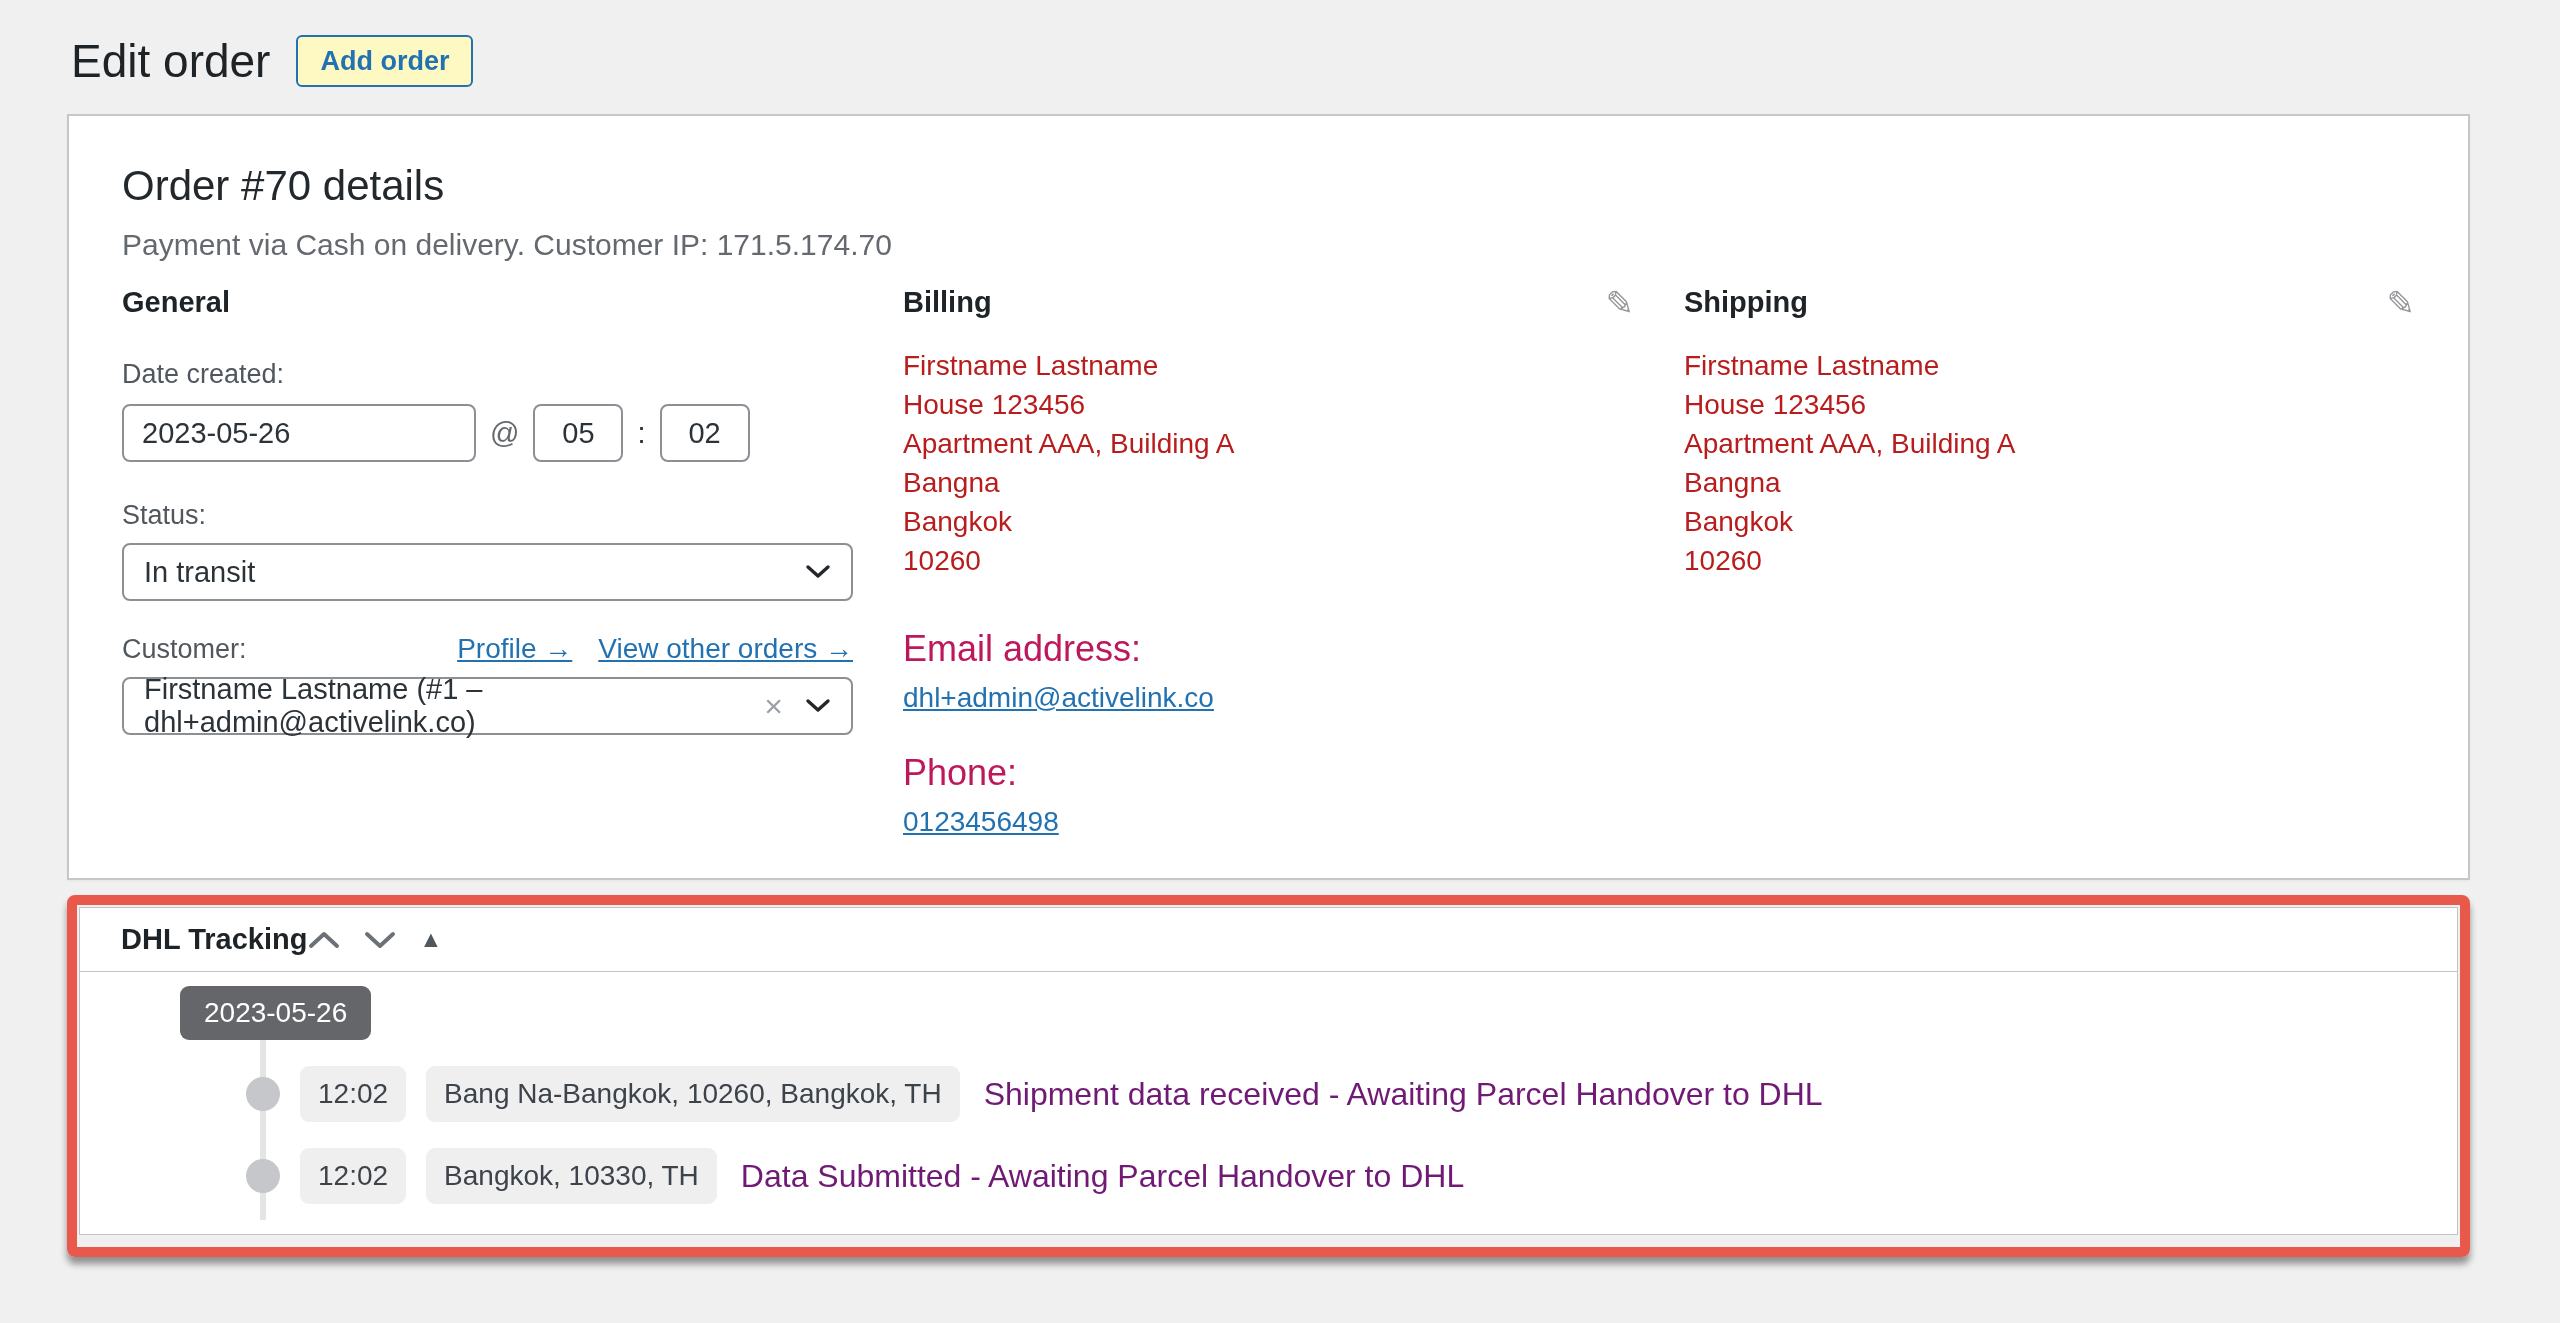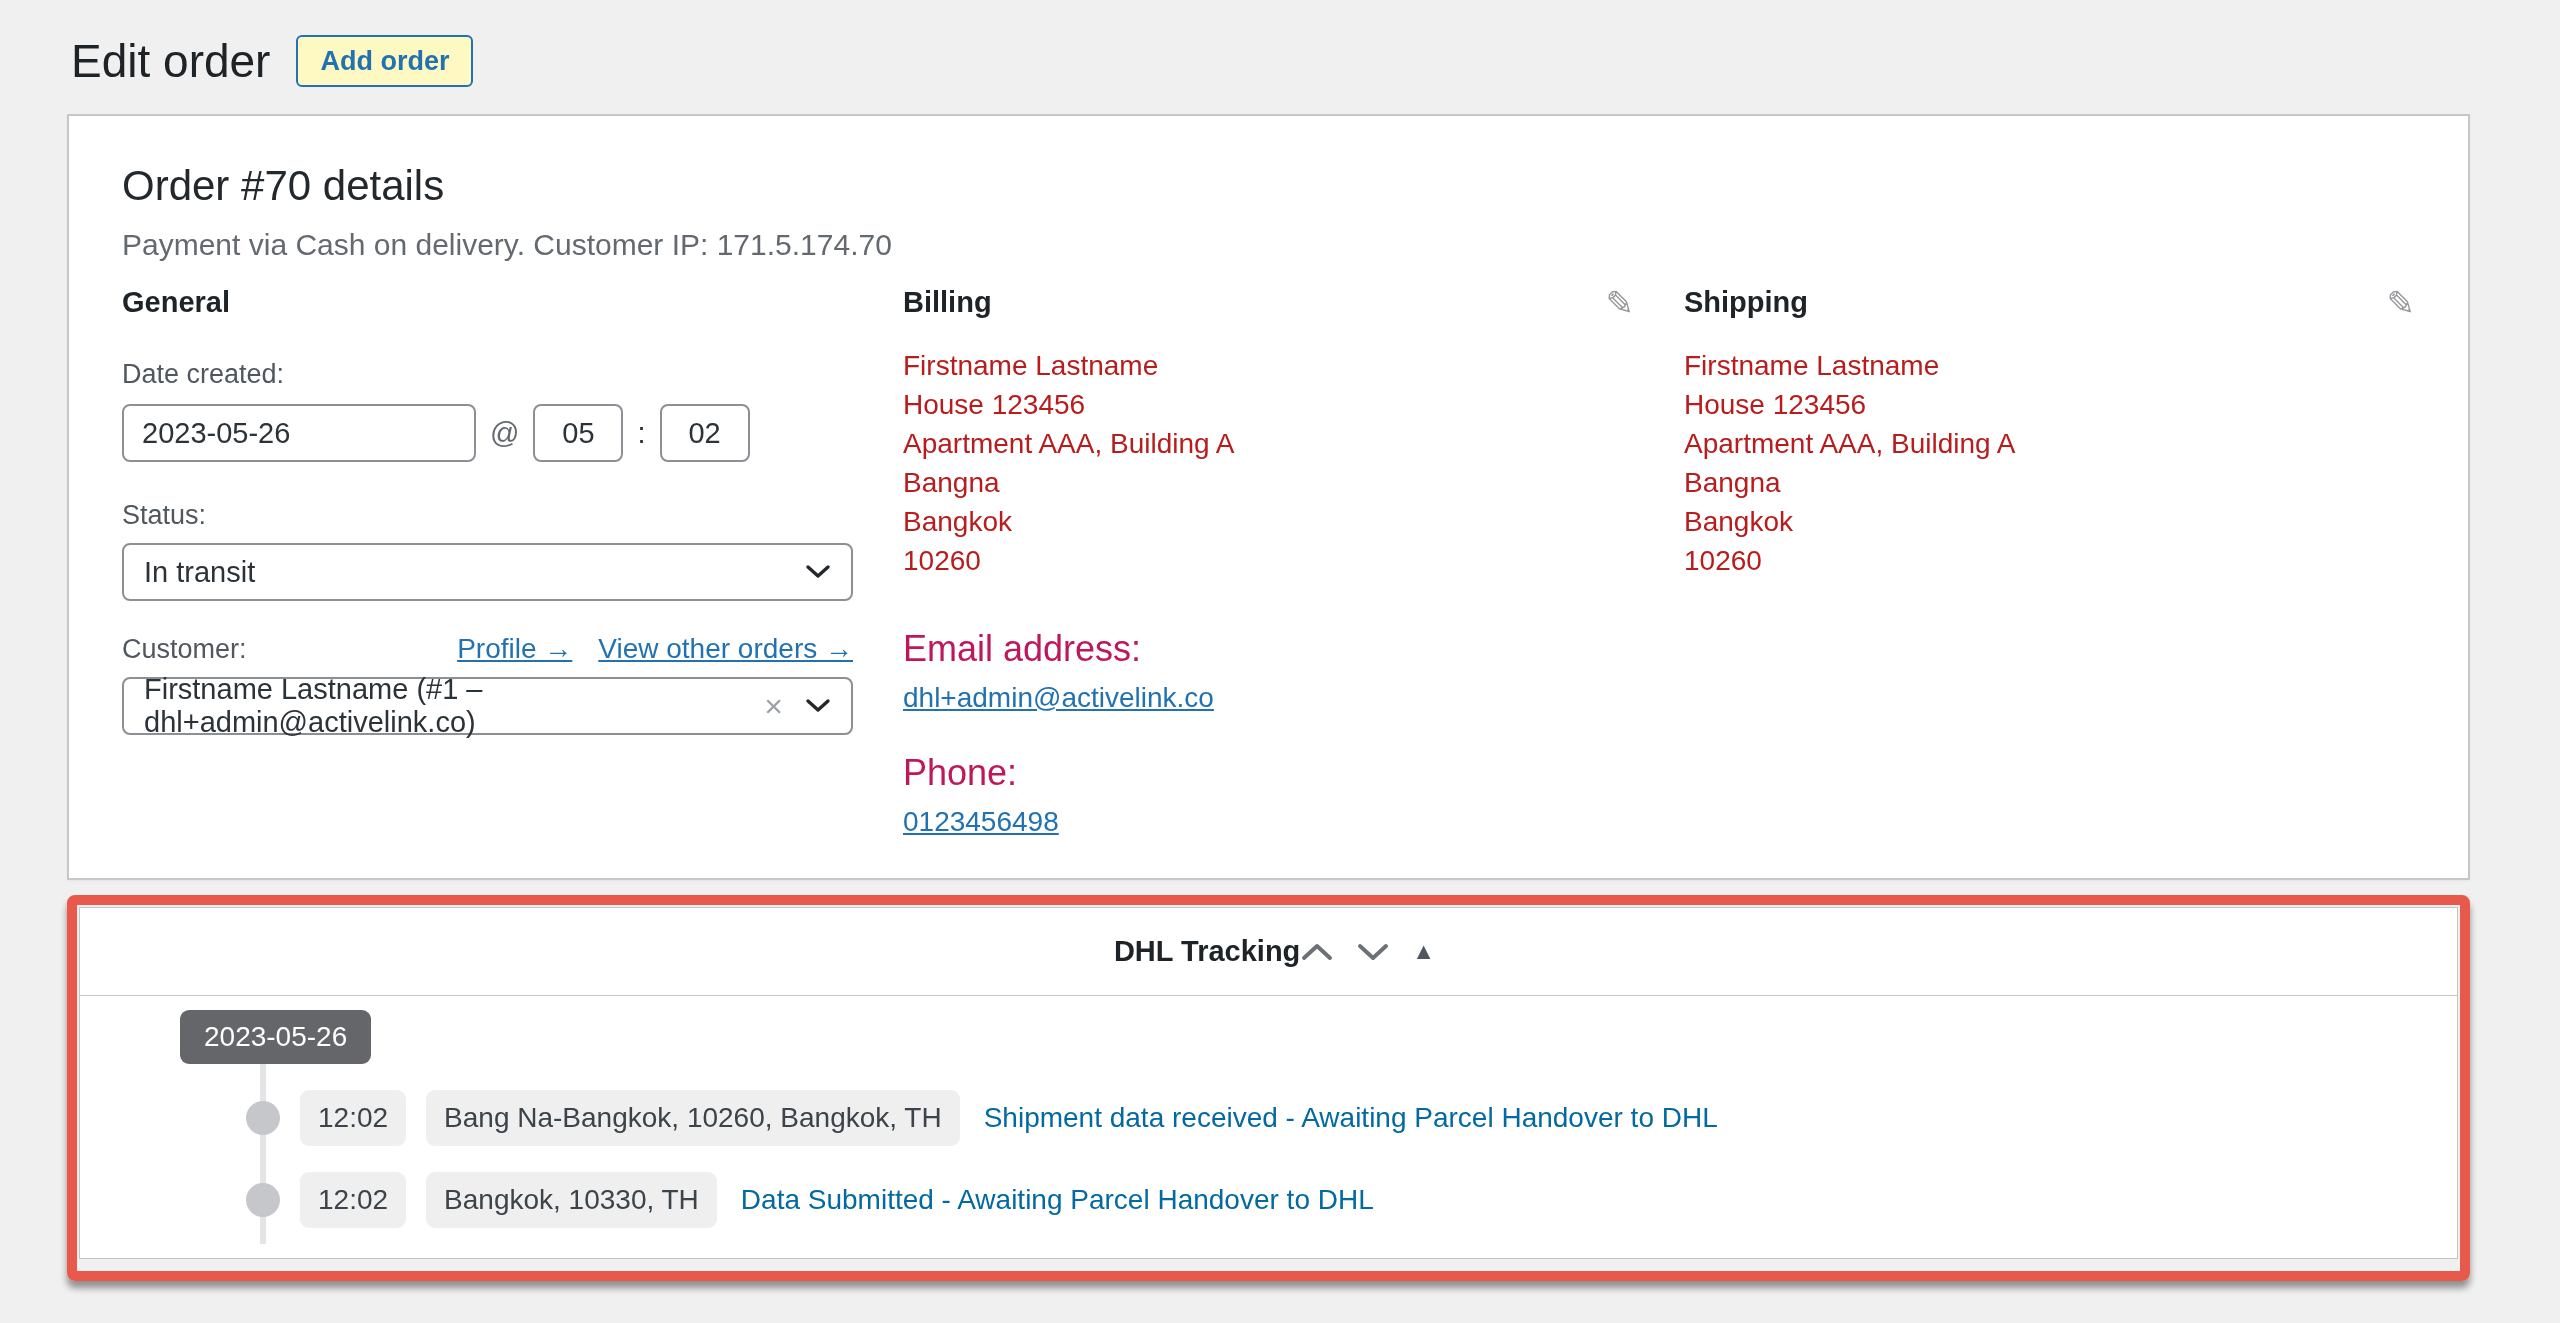--- a/index.html
+++ b/index.html
@@ -70,22 +70,22 @@
 
   
   .dhl-highlight {
     margin-top: 15px;
     border: 10px solid #e8594b; border-radius: 8px;
     padding: 2px 2px 12px 2px;
     box-shadow: 0 7px 7px rgba(0,0,0,.40);
   }
   .dhl-panel { background:#fff; border: 1px solid #c3c4c7; }
   .dhl-header {
-    display: flex; justify-content: center; align-items: center;
-    height: 88px; padding: 0 29px 0 41px; border-bottom: 1px solid #c3c4c7;
+    display: flex; justify-content: flex-start; align-items: center;
+    height: 64px; padding: 0 29px 0 41px; border-bottom: 1px solid #c3c4c7;
   }
   .dhl-title { font-size: 29px; font-weight: 600; color: #1d2327; }
   .handle-buttons { display: flex; align-items: center; }
   .handle-btn { cursor: pointer; display: flex; align-items: center; }
   .handle-btn + .handle-btn { margin-left: 22px; }
   .toggle-btn { margin-left: 46px; font-size: 23px; color: #50575e; user-select: none; }
 
   .dhl-body { padding: 14px 30px 30px 30px; }
   .timeline { position: relative; }
   .tl-line { position: absolute; left: 150px; top: 52px; height: 182px; width: 6px; background: #e4e4e6; }
@@ -93,21 +93,21 @@
     display: inline-block; margin-left: 70px;
     background: #64666a; color: #fff; font-size: 28px;
     padding: 11px 24px; border-radius: 9px; position: relative; z-index: 1;
   }
   .track-row { display: flex; align-items: center; margin-top: 26px; position: relative; z-index: 1; }
   .dot { width: 34px; height: 34px; border-radius: 50%; background: #c6c7ca; margin-left: 136px; flex: 0 0 auto; }
   .badge {
     background: #efeff0; border-radius: 9px; padding: 12px 18px;
     font-size: 28px; color: #3c434a; margin-left: 20px; white-space: nowrap;
   }
-  .status-text { font-size: 28px; color: #0369a1; margin-left: 24px; white-space: nowrap; }
+  .status-text { font-size: 32px; color: #701a75; margin-left: 24px; white-space: nowrap; }
 </style>
 </head>
 <body>
 
 <div class="wrap">
 
   <div class="title-row">
     <h1 class="page-title">Edit order</h1>
     <a class="add-order-btn">Add order</a>
   </div>

